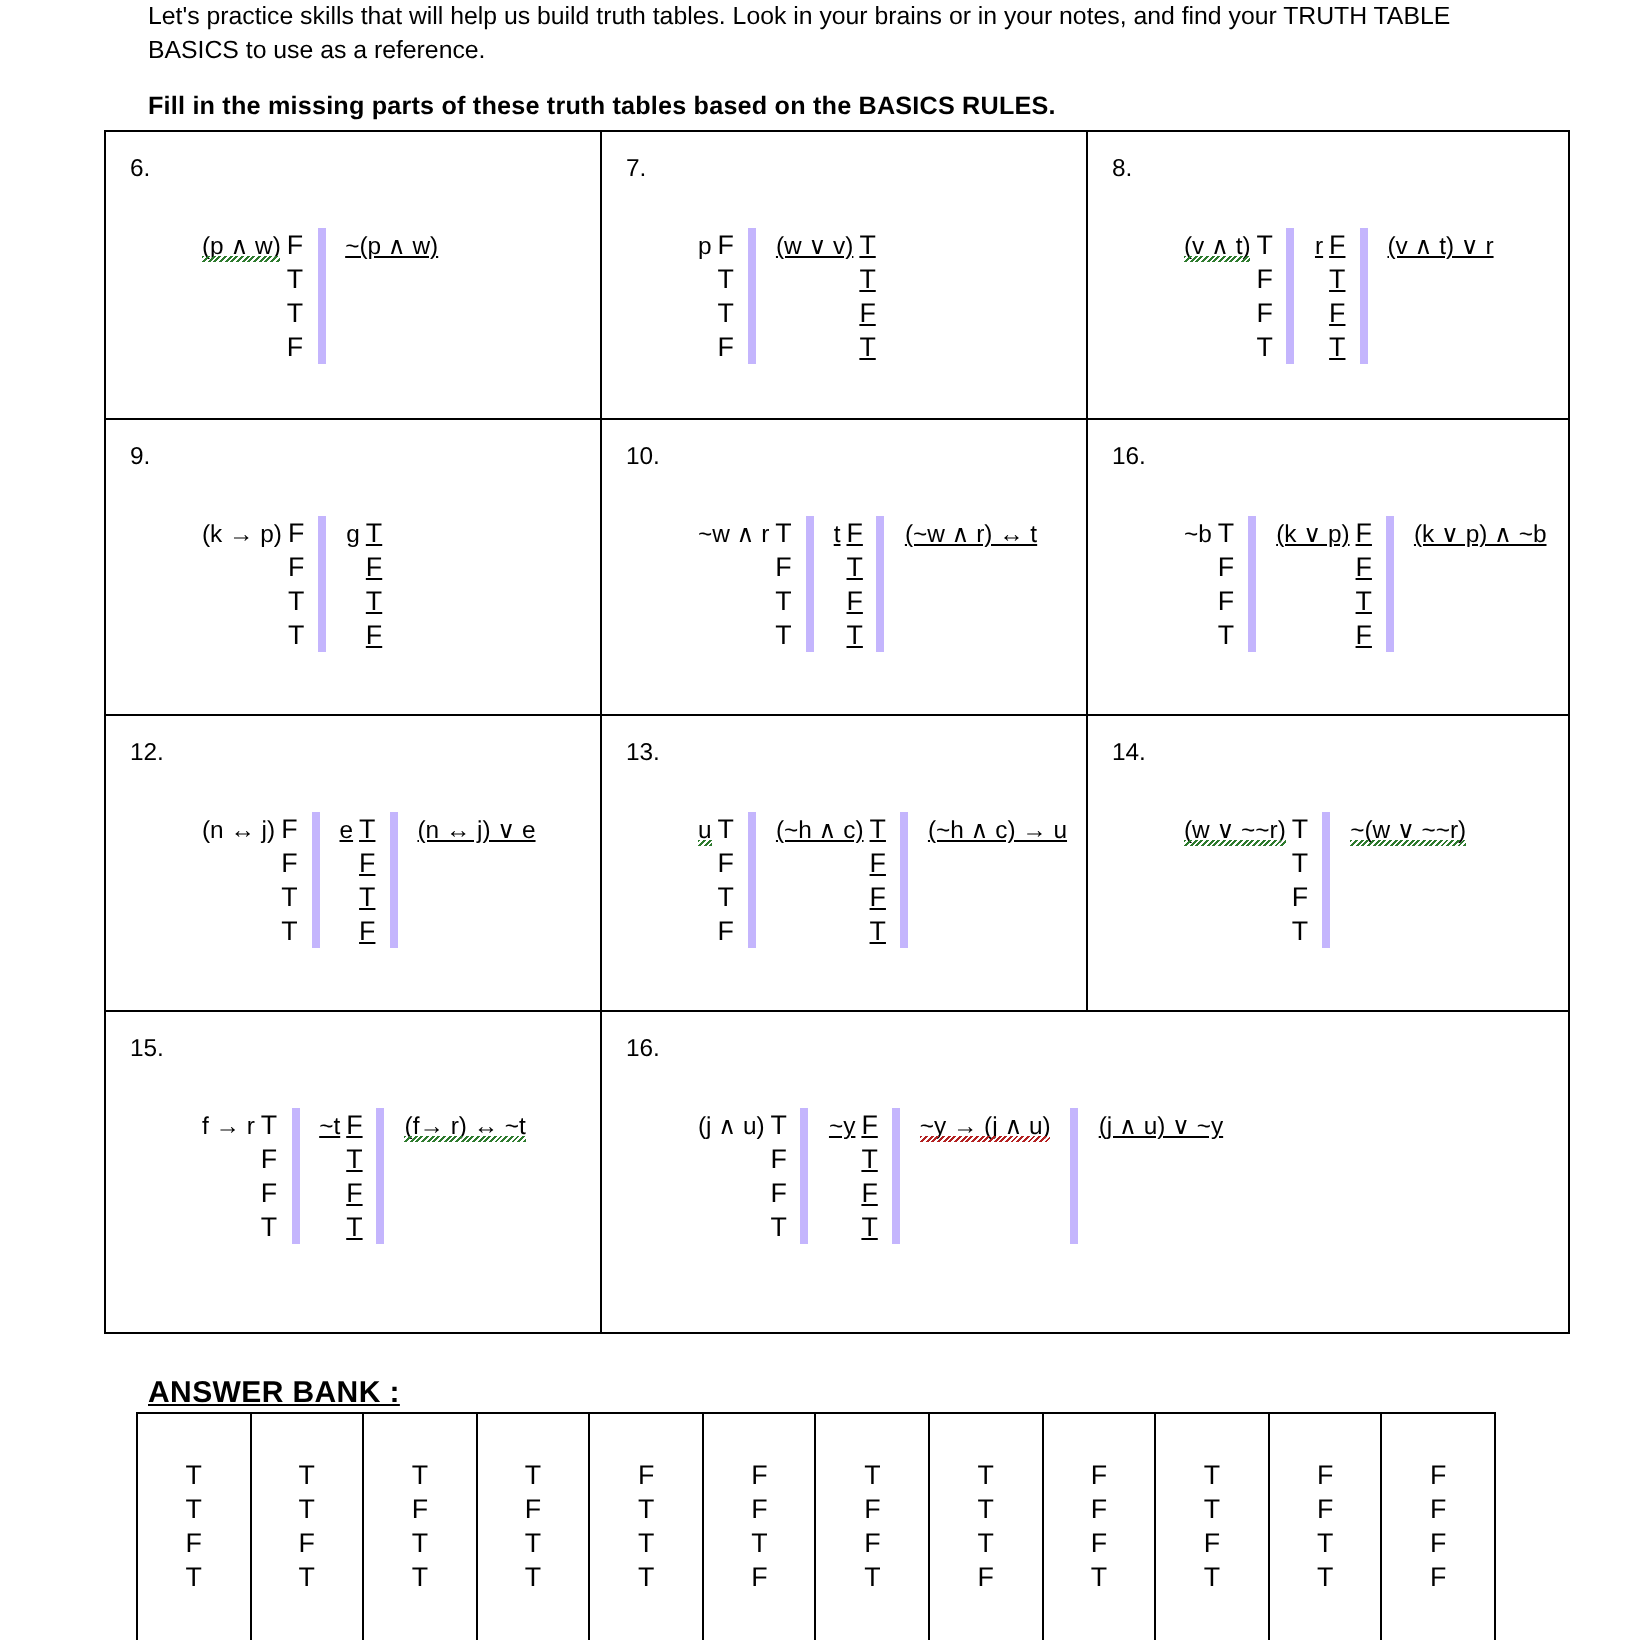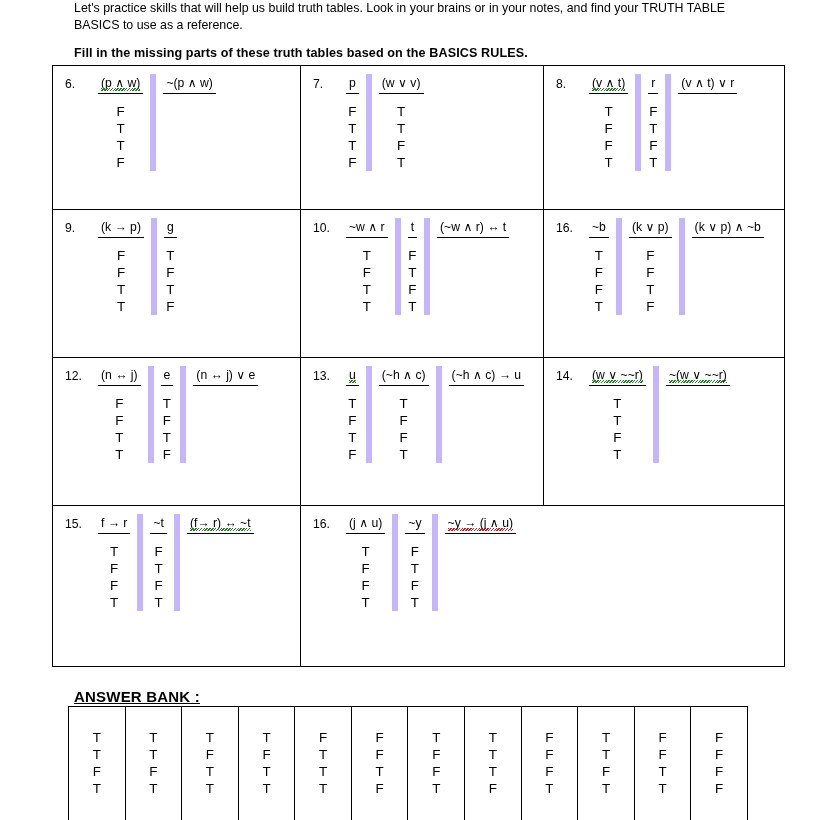--- a/index.html
+++ b/index.html
@@ -89,27 +89,29 @@
     padding-top: 3px;
     font-size: 12.2px;
     text-align: left;
   }
   .tt-cols {
     display: flex;
     align-items: flex-start;
   }
   .tt-col {
     display: flex;
-    flex-direction: column;
-    align-items: center;
+    flex-direction: row;
+    align-items: flex-start;
     position: relative;
     padding: 0 7px;
+    margin-top: 40px;
   }
   .tt-col.sep {
-    border-left: 6px solid #c4b5fd;
+    border-left: 4px solid #c4b5fd;
+    text-decoration: underline;
   }
   .tt-head {
     font-size: 12.2px;
     white-space: nowrap;
     padding: 2px 3px 3px 3px;
     line-height: 14px;
   }
   .tt-rule {
     border-top: 1px solid #000;
     width: 100%;
@@ -528,20 +530,25 @@
                 <span>T</span>
                 <span>F</span>
                 <span>T</span>
               </div>
             </div>
             <div class="tt-col sep blank">
               <div class="tt-head"><span class="sq red">~y → (j ∧ u)</span></div>
               <div class="tt-rule"></div>
               <div class="tt-vals"></div>
             </div>
+            <div class="tt-col sep blank">
+              <div class="tt-head">(j ∧ u) ∨ ~y</div>
+              <div class="tt-rule"></div>
+              <div class="tt-vals"></div>
+            </div>
           </div>
         </div>
       </div>
     </div>
 
   </div>
 
   <div class="ab-title">ANSWER BANK :</div>
 
   <div class="ab-grid">

